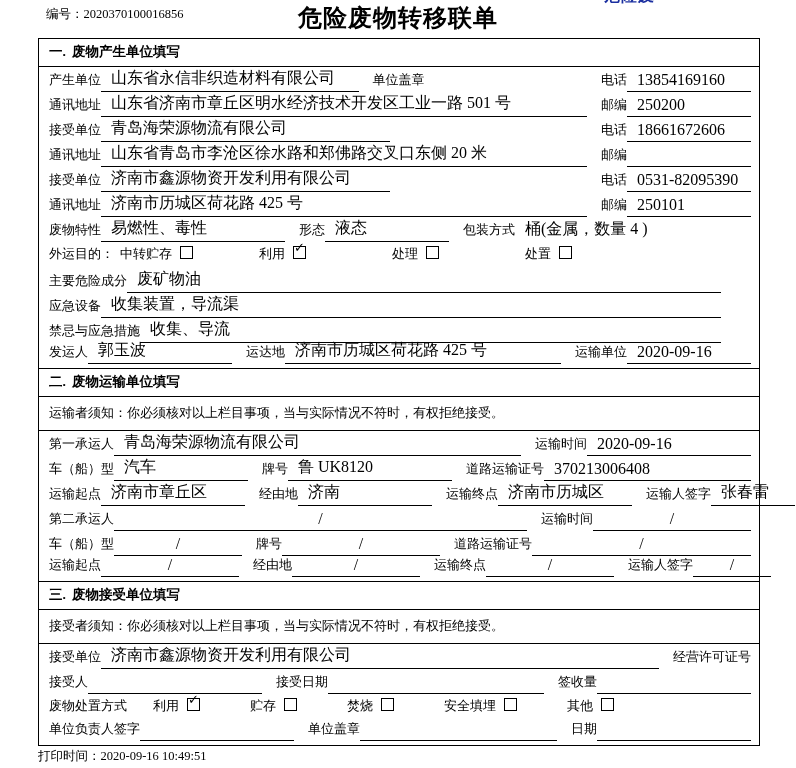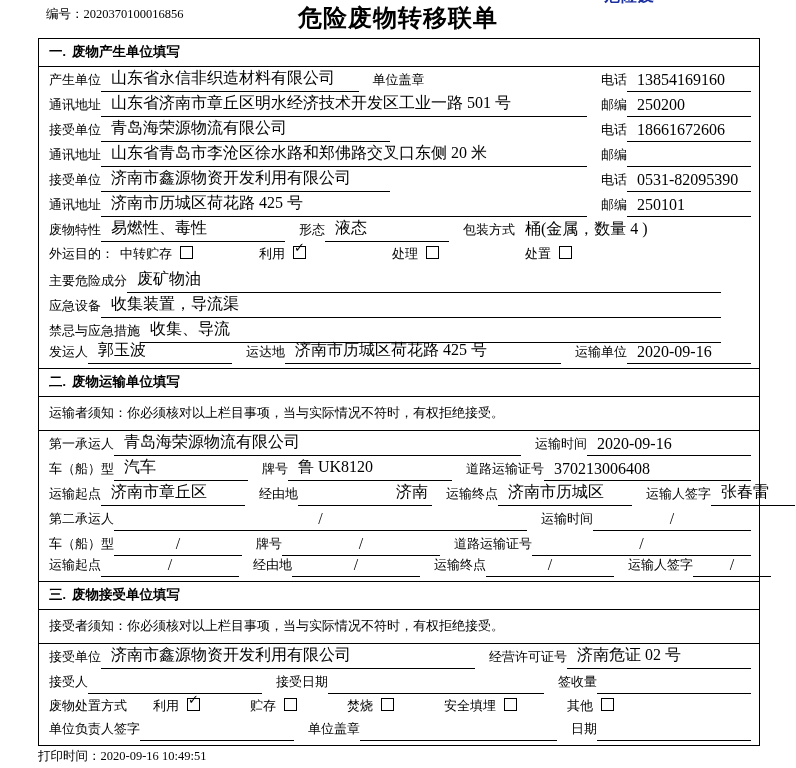--- a/index.html
+++ b/index.html
@@ -284,21 +284,21 @@
         <span class="gap"></span>
         <span class="lbl">道路运输证号</span>
         <span class="val" style="flex:1 1 auto;">370213006408</span>
       </div>
 
       <div class="row">
         <span class="lbl">运输起点</span>
         <span class="val" style="flex:0 0 130px;">济南市章丘区</span>
         <span class="gap"></span>
         <span class="lbl">经由地</span>
-        <span class="val" style="flex:0 0 120px;text-align:right;">济南</span>
+        <span class="val" style="flex:0 0 120px;">济南</span>
         <span class="gap"></span>
         <span class="lbl">运输终点</span>
         <span class="val" style="flex:0 0 120px;">济南市历城区</span>
         <span class="gap"></span>
         <span class="lbl">运输人签字</span>
         <span class="val" style="flex:0 0 70px;">张春雷</span>
       </div>
 
       <div class="row">
         <span class="lbl">第二承运人</span>
@@ -339,21 +339,20 @@
     </div>
 
     <div class="note-row">接受者须知：你必须核对以上栏目事项，当与实际情况不符时，有权拒绝接受。</div>
 
     <div class="rows">
       <div class="row" style="padding-top:3px;">
         <span class="lbl">接受单位</span>
         <span class="val" style="flex:1 1 auto;">济南市鑫源物资开发利用有限公司</span>
         <span class="gap"></span>
         <span class="lbl">经营许可证号</span>
-        <span class="val" style="flex:0 0 170px;">济南危证 02 号</span>
       </div>
 
       <div class="row">
         <span class="lbl">接受人</span>
         <span class="val" style="flex:0 0 160px;"></span>
         <span class="gap"></span>
         <span class="lbl">接受日期</span>
         <span class="val" style="flex:1 1 auto;"></span>
         <span class="gap"></span>
         <span class="lbl">签收量</span>

